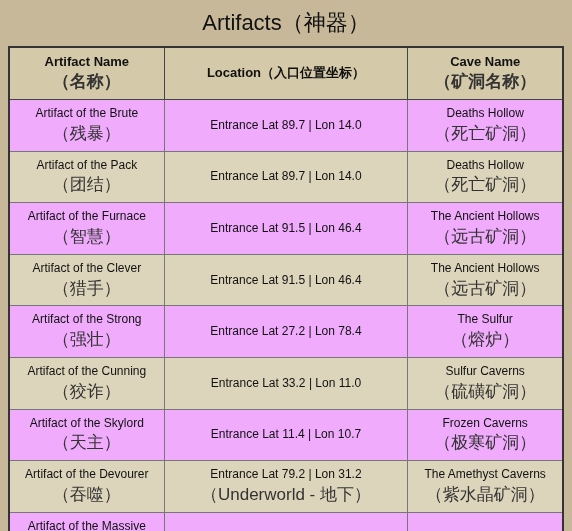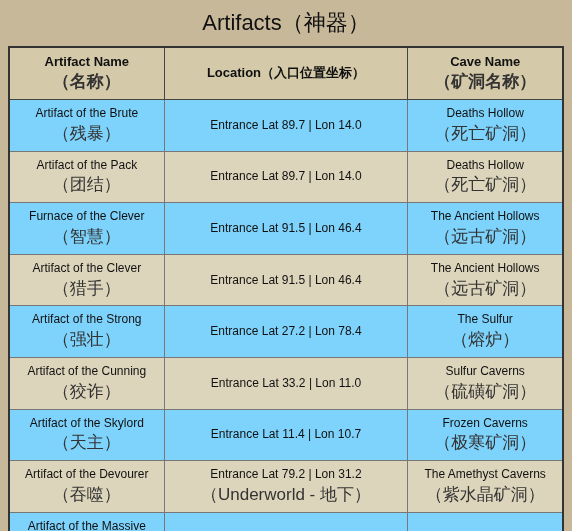--- a/index.html
+++ b/index.html
@@ -30,21 +30,21 @@
       background: #d4c9a8;
       border: 1.5px solid #444;
       padding: 6px 4px;
       text-align: center;
       font-weight: bold;
       font-size: 13px;
       color: #111;
       line-height: 1.3;
     }
     tbody tr {
-      background: #7dd3fc;
+      background: #f0abfc;
     }
     tbody tr:nth-child(even) {
       background: #ddd5bb;
     }
     tbody tr td {
       border: 1px solid #777;
       padding: 5px 6px;
       text-align: center;
       font-size: 12px;
       color: #111;
@@ -84,21 +84,21 @@
           <td><span>Artifact of the Brute</span><br><span class="sub-label">（残暴）</span></td>
           <td><span>Entrance Lat 89.7 | Lon 14.0</span></td>
           <td><span>Deaths Hollow</span><br><span class="sub-label">（死亡矿洞）</span></td>
         </tr>
         <tr>
           <td><span>Artifact of the Pack</span><br><span class="sub-label">（团结）</span></td>
           <td><span>Entrance Lat 89.7 | Lon 14.0</span></td>
           <td><span>Deaths Hollow</span><br><span class="sub-label">（死亡矿洞）</span></td>
         </tr>
         <tr>
-          <td><span>Furnace of the Clever</span><br><span class="sub-label">（智慧）</span></td>
+          <td><span>Artifact of the Furnace</span><br><span class="sub-label">（智慧）</span></td>
           <td><span>Entrance Lat 91.5 | Lon 46.4</span></td>
           <td><span>The Ancient Hollows</span><br><span class="sub-label">（远古矿洞）</span></td>
         </tr>
         <tr>
           <td><span>Artifact of the Clever</span><br><span class="sub-label">（猎手）</span></td>
           <td><span>Entrance Lat 91.5 | Lon 46.4</span></td>
           <td><span>The Ancient Hollows</span><br><span class="sub-label">（远古矿洞）</span></td>
         </tr>
         <tr>
           <td><span>Artifact of the Strong</span><br><span class="sub-label">（强壮）</span></td>

